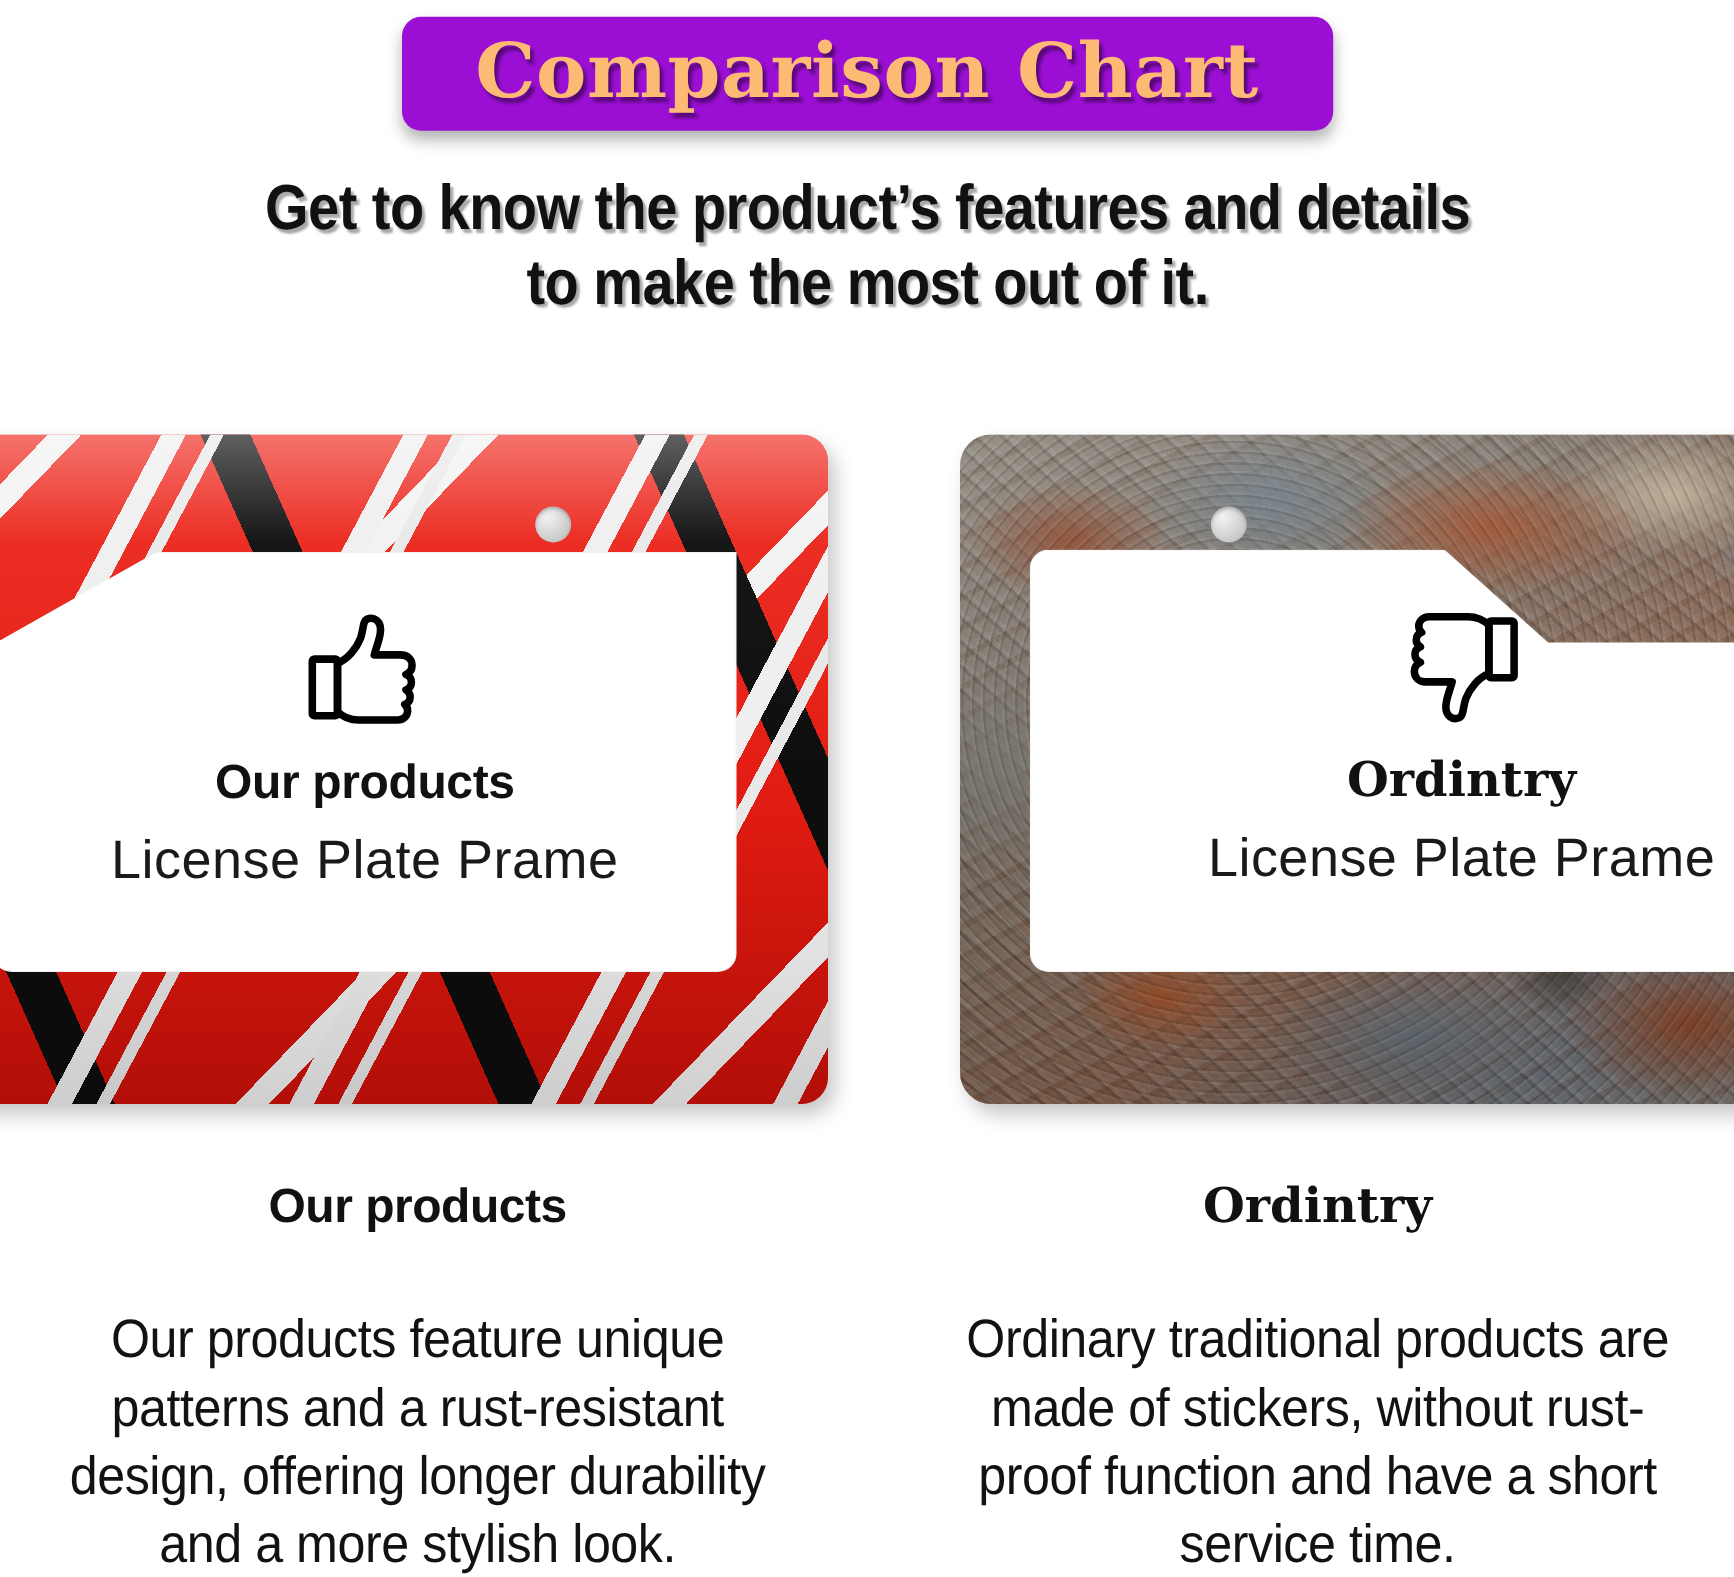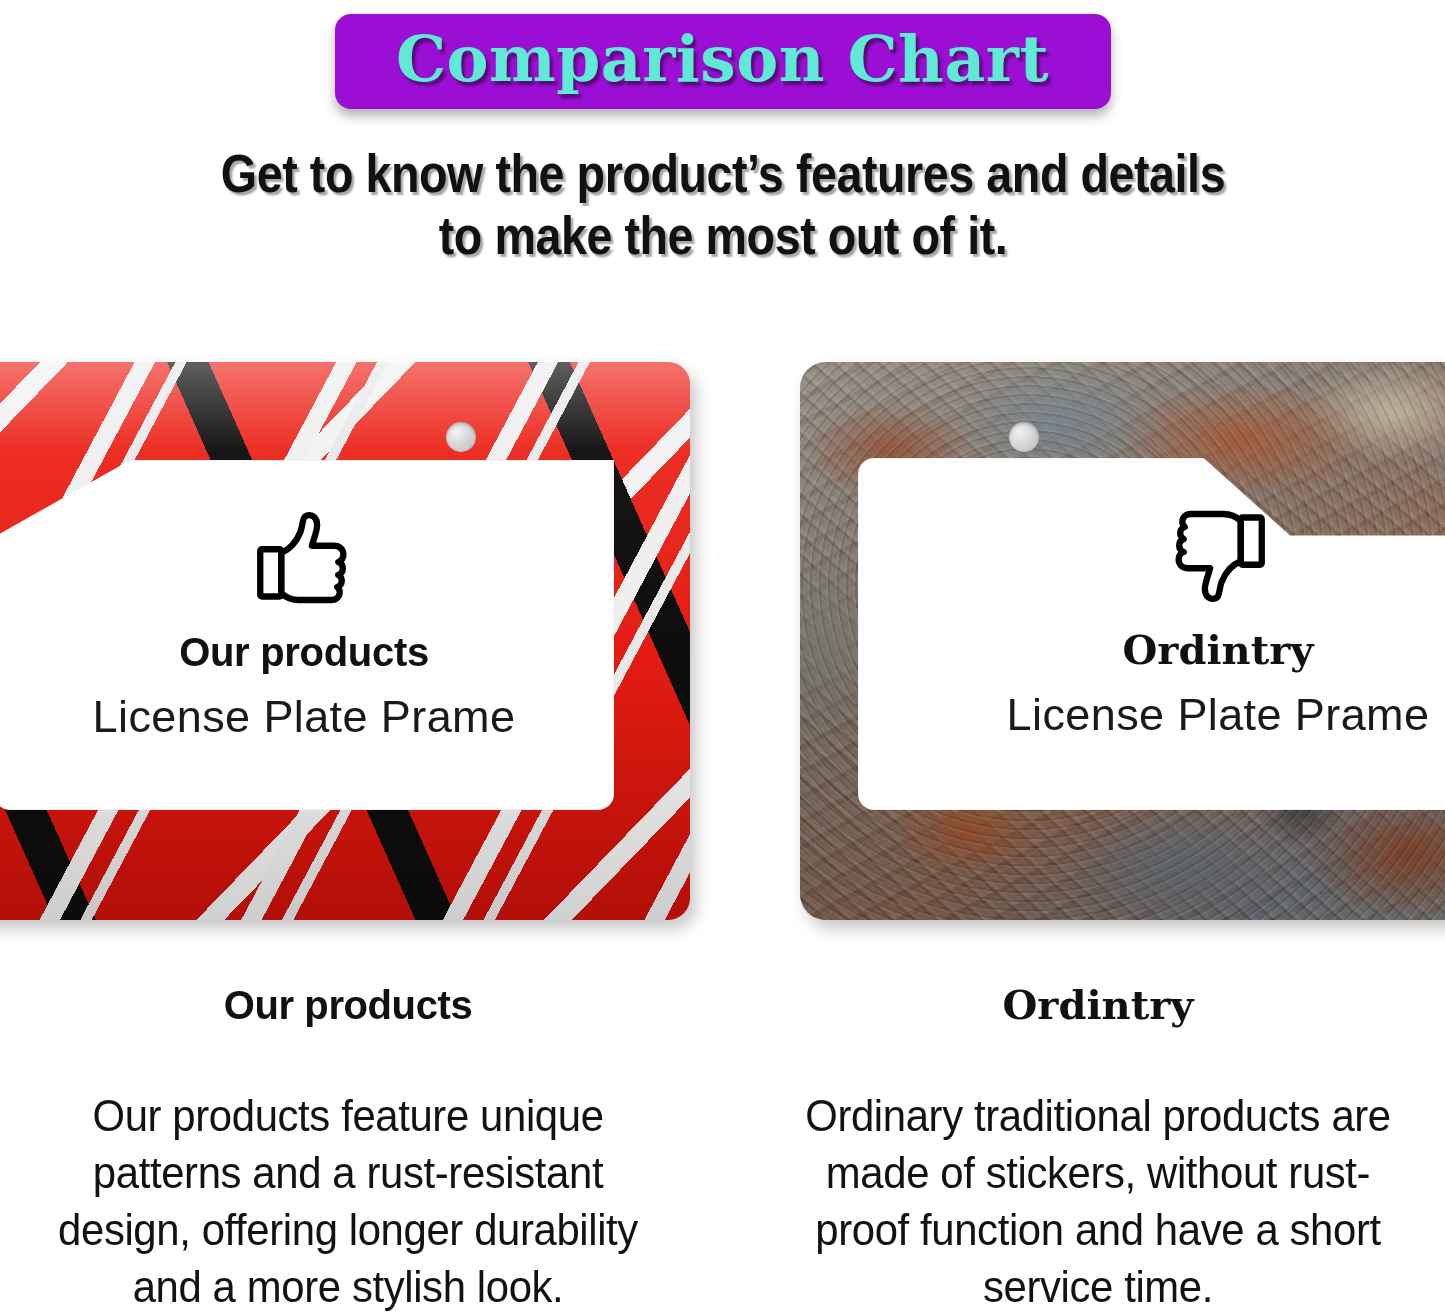--- a/index.html
+++ b/index.html
@@ -34,21 +34,21 @@
     border-radius: 16px;
     padding: 14px 38px 18px 38px;
     box-shadow: 0 7px 12px rgba(0,0,0,0.30);
     min-width: 700px;
   }
   .title-text {
     font-family: "DejaVu Serif", "Liberation Serif", serif;
     font-weight: bold;
     font-size: 63px;
     line-height: 1.0;
-    color: #5eead4;
+    color: #fdba74;
     letter-spacing: 0.5px;
     text-shadow: 3px 4px 3px rgba(0,0,0,0.45);
     white-space: nowrap;
   }
 
   .subtitle {
     margin: 34px auto 0 auto;
     width: 1180px;
     font-family: "Liberation Sans", sans-serif;
     font-weight: bold;

